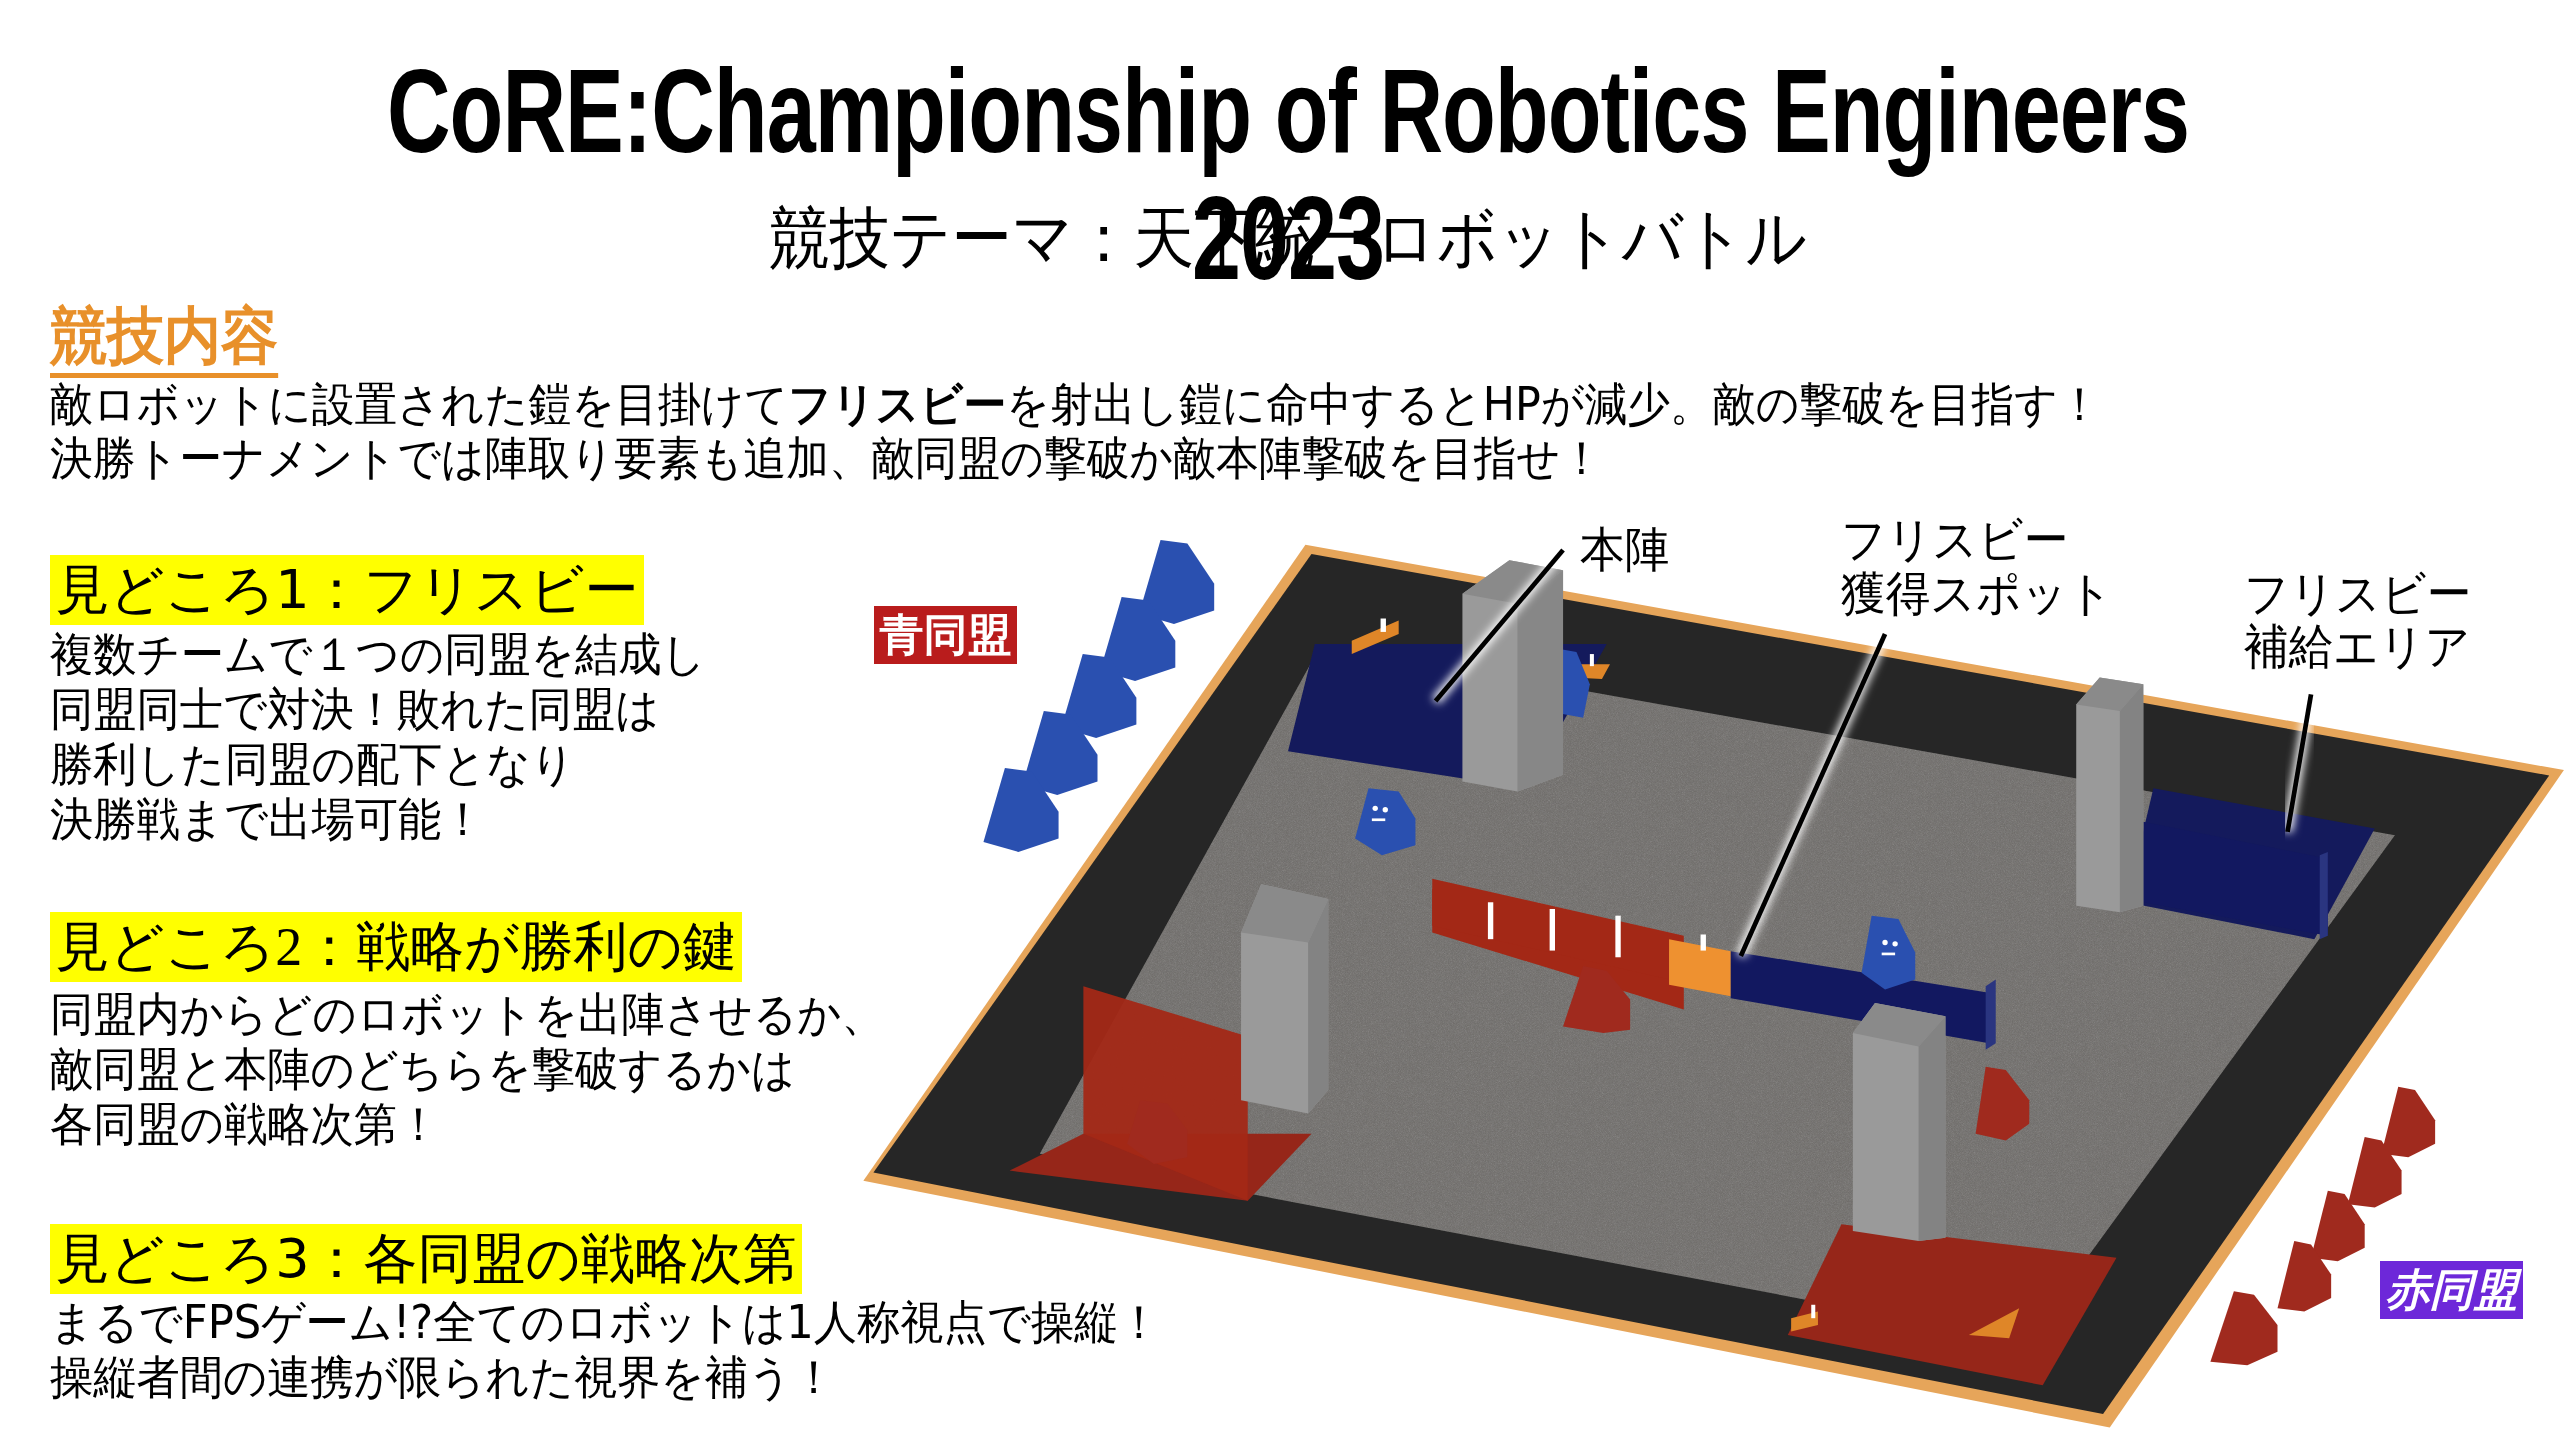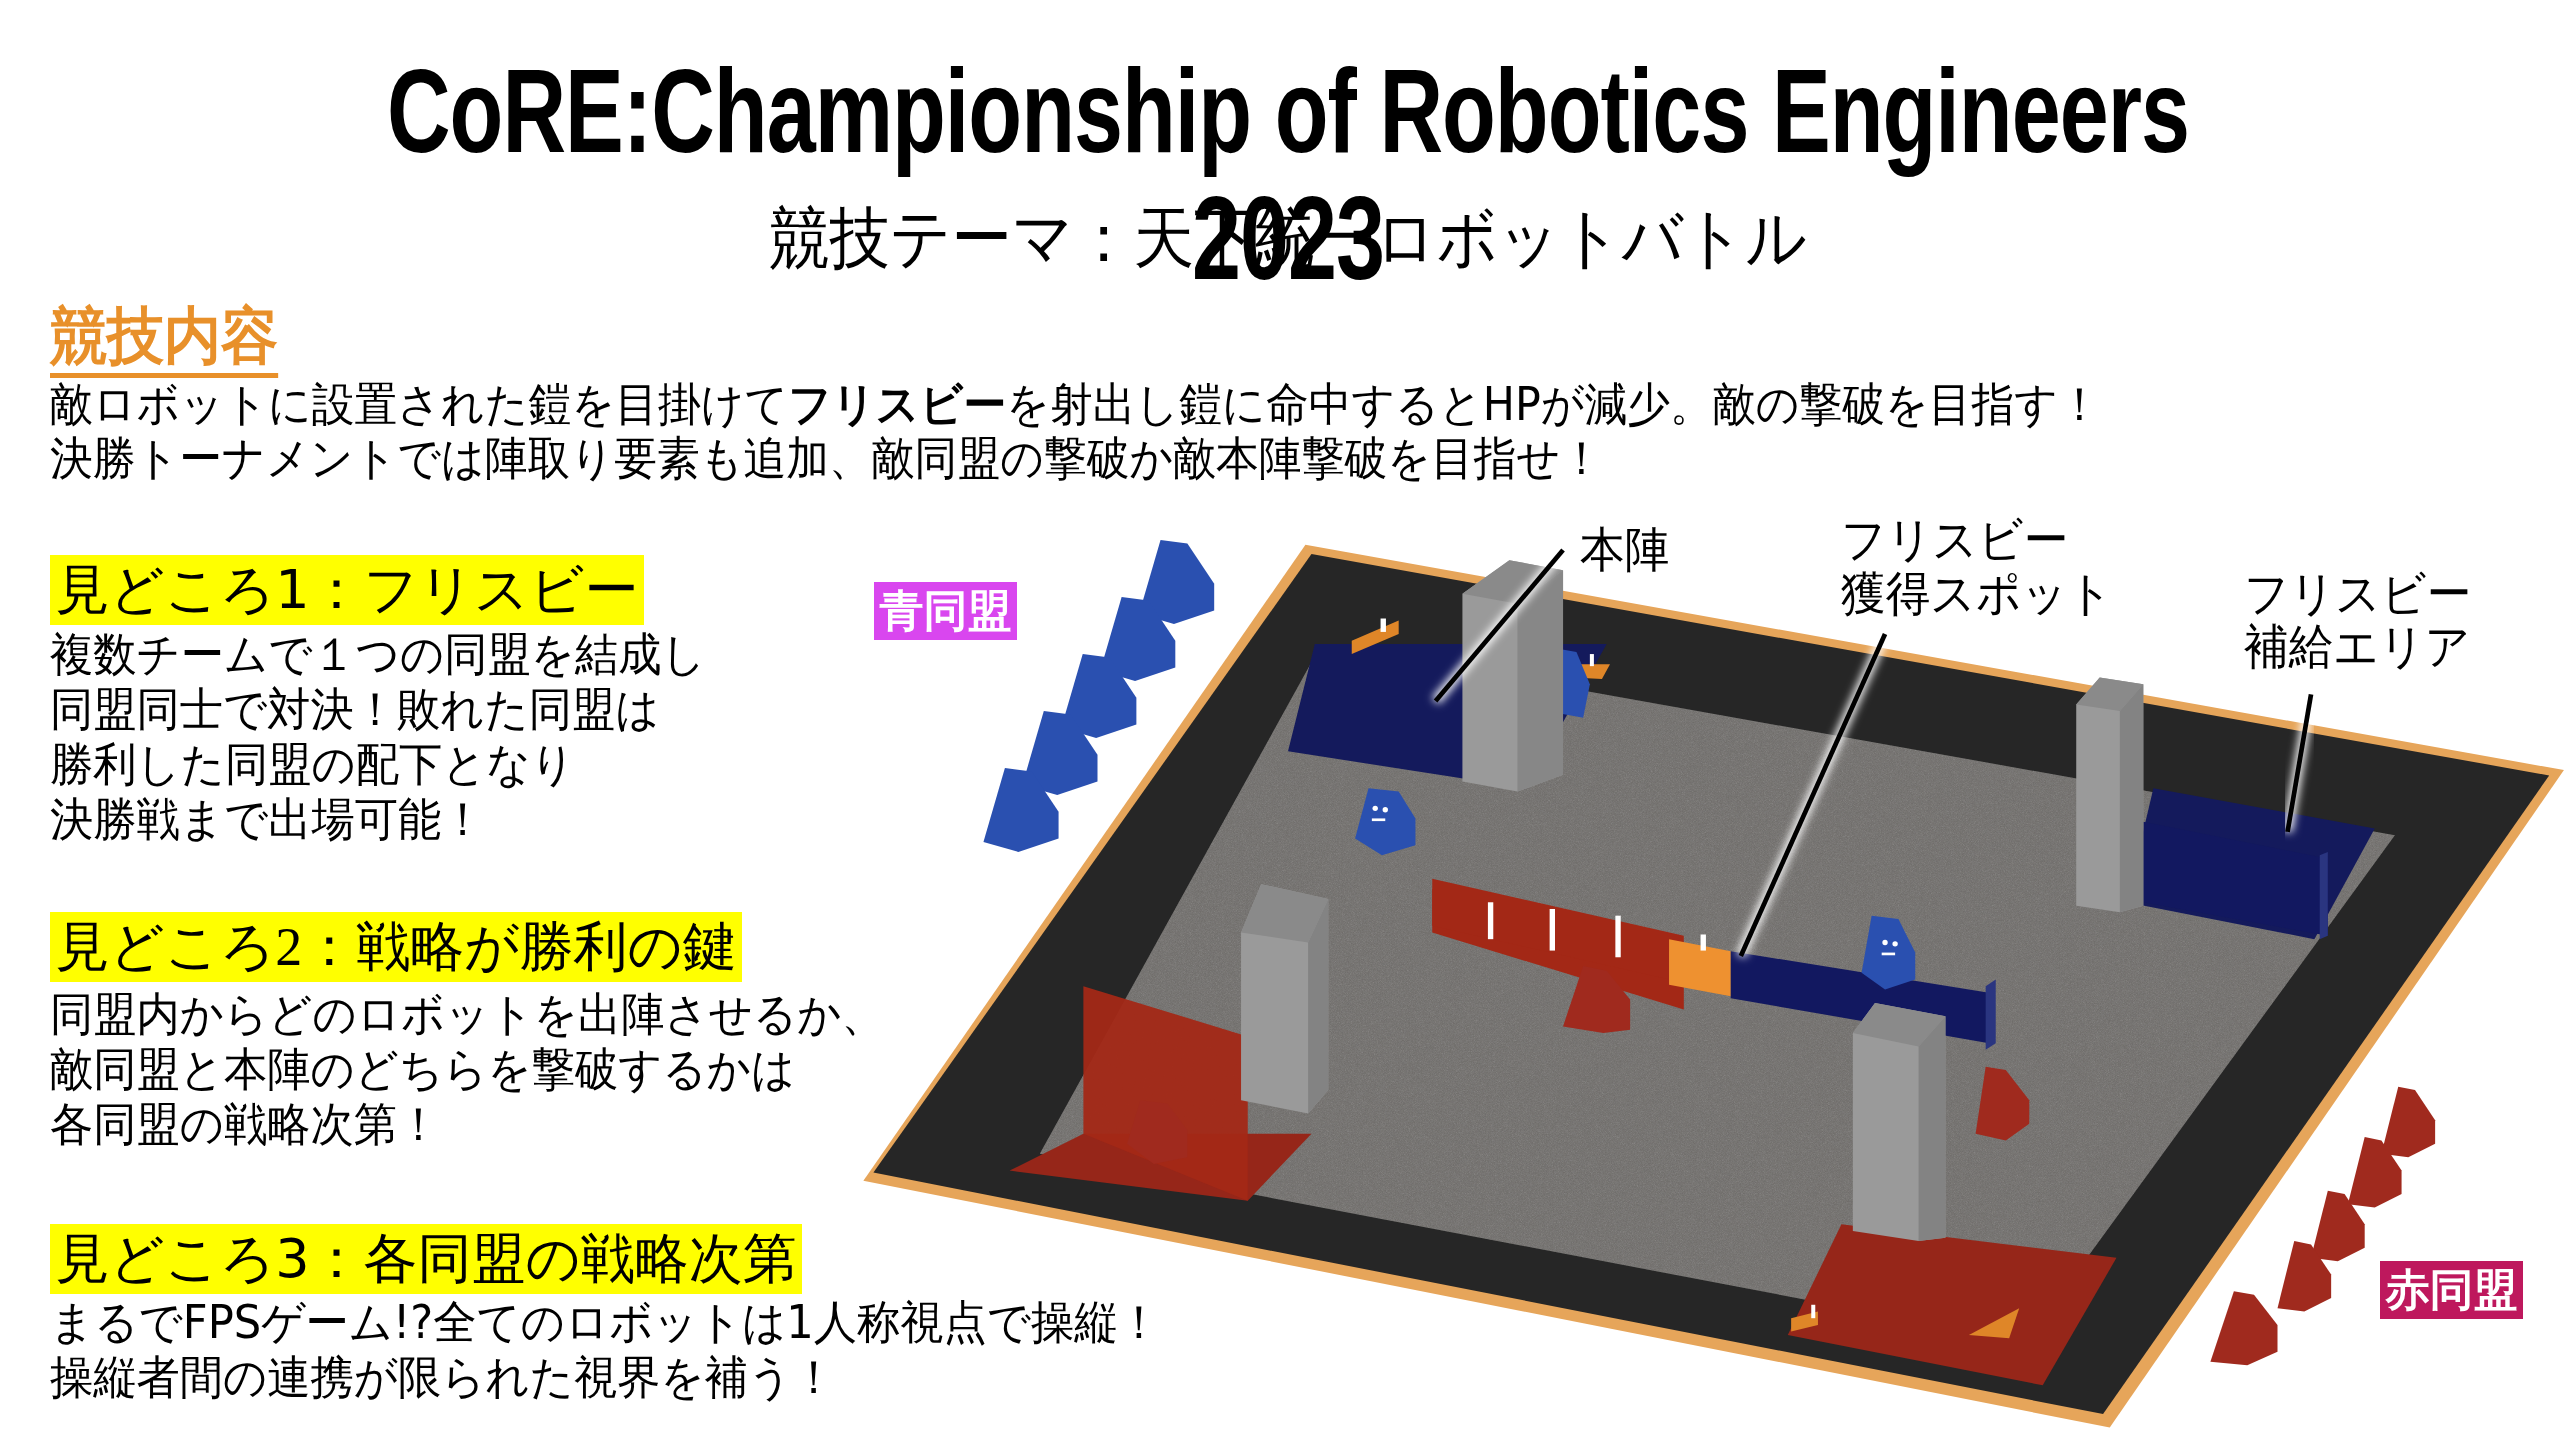--- a/index.html
+++ b/index.html
@@ -163,15 +163,15 @@
   <line x1="3445" y1="1035" x2="3410" y2="1240" stroke="#fff" stroke-width="14" filter="url(#glow)"></line>
   <line x1="3445" y1="1035" x2="3410" y2="1240" stroke="#000" stroke-width="7"></line>
 </svg>
 
 <div class="map-label" style="left:1580px; top:520px;">本陣</div>
 <div class="map-label" style="left:1841px; top:510px;">フリスビー</div>
 <div class="map-label" style="left:1841px; top:564px;">獲得スポット</div>
 <div class="map-label" style="left:2244px; top:564px;">フリスビー</div>
 <div class="map-label" style="left:2244px; top:617px;">補給エリア</div>
 
-<div class="alliance" style="left:874px; top:582px; background:#d946ef;text-align:center;">青同盟</div>
-<div class="alliance" style="left:2380px; top:1261px; background:#be185d;">赤同盟</div>
+<div class="alliance" style="left:874px; top:606px; background:#b91c1c;text-align:center;">青同盟</div>
+<div class="alliance" style="left:2380px; top:1261px; background:#6d28d9;font-style:italic;">赤同盟</div>
 
 
 </body></html>

